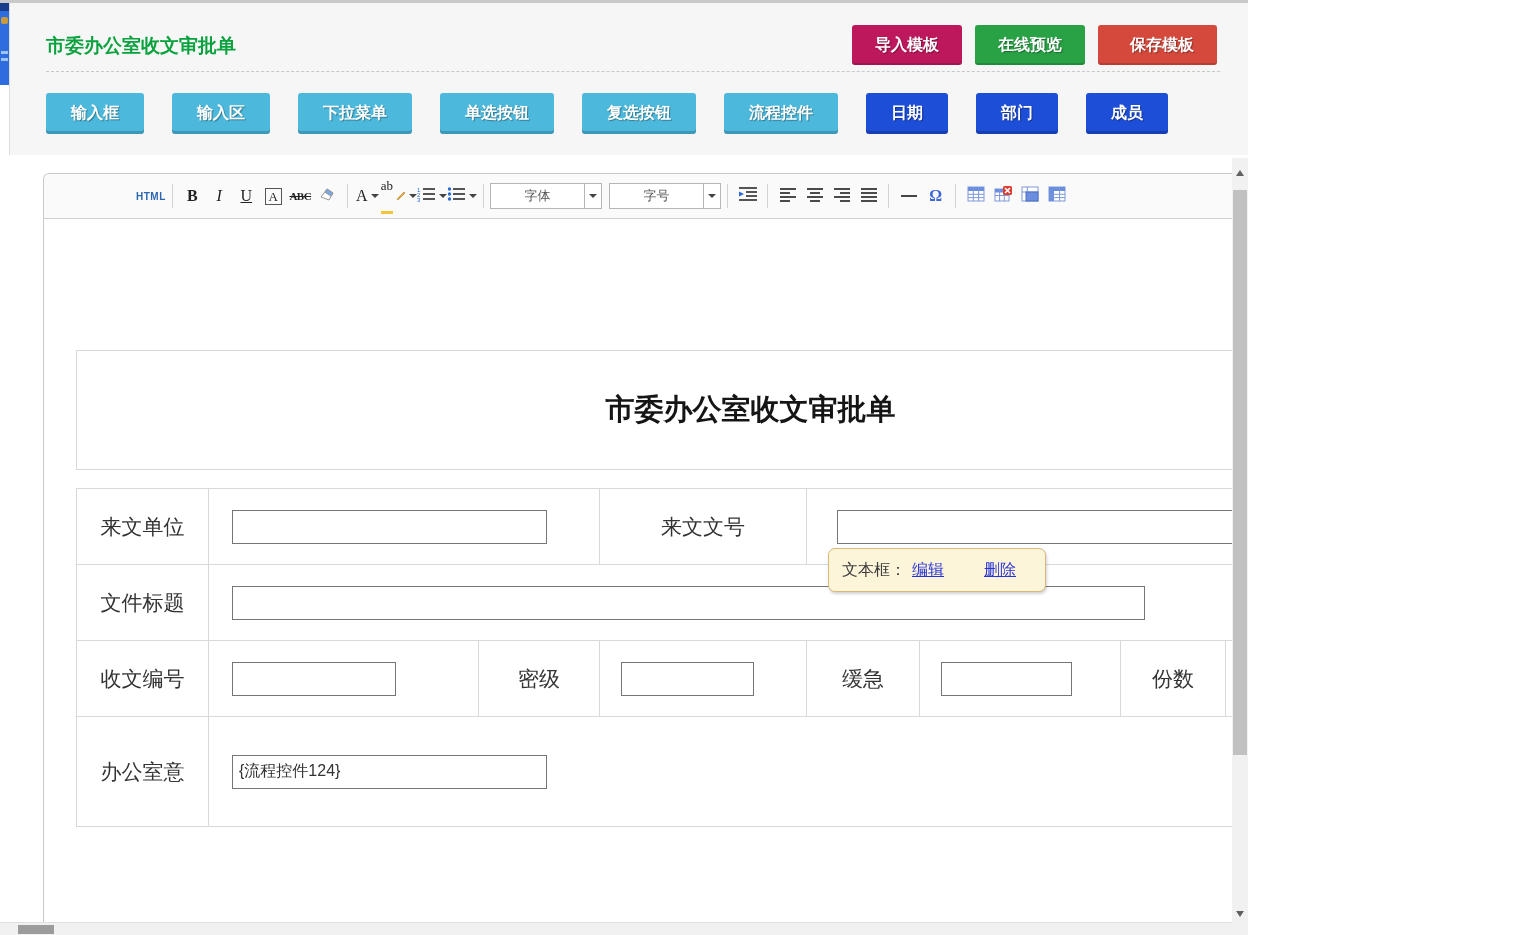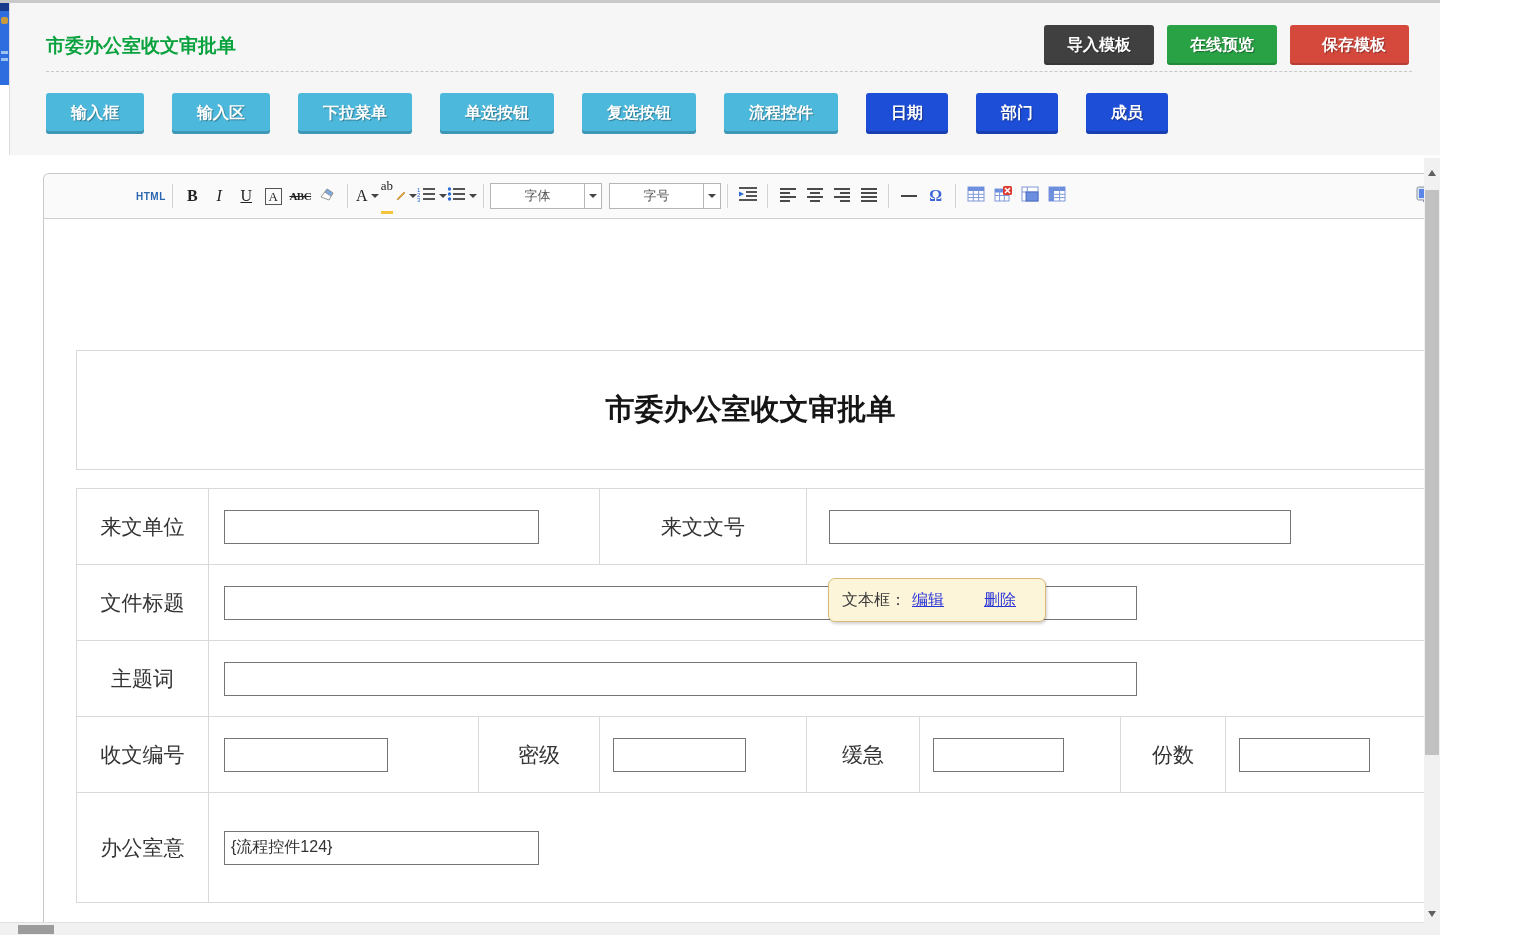--- a/index.html
+++ b/index.html
@@ -1,35 +1,35 @@
 <!DOCTYPE html>
 <html><head>
 <meta charset="utf-8">
 <style>
   * { box-sizing: border-box; margin: 0; padding: 0; }
   html,body { width:1516px; height:935px; overflow:hidden; }
   body { font-family: "Liberation Sans", sans-serif; background:#fff; }
-  .screen { position:relative; width:1440px; height:935px; background:#fff; overflow:hidden; }
+  .screen { position:relative; width:1248px; height:935px; background:#fff; overflow:hidden; }
 
   
   .top-strip { position:absolute; left:0; top:0; right:0; height:3px; background:#c9c9c9; }
   .left-strip { position:absolute; left:0; top:3px; width:9px; height:82px; background:#2e6de0; z-index:5; }
   .left-strip .m1 { position:absolute; top:0; left:0; right:0; height:8px; background:#173c8d; }
   .left-strip .m2 { position:absolute; top:14px; left:1px; width:7px; height:7px; background:#c89a3a; border-radius:2px; }
   .left-strip .m3 { position:absolute; top:48px; left:1px; width:7px; height:3px; background:#9cc3ee; }
   .left-strip .m4 { position:absolute; top:55px; left:1px; width:7px; height:3px; background:#9cc3ee; }
 
   
   .header { position:absolute; left:9px; top:3px; right:0; height:152px; background:#f6f6f6; border-left:1px solid #dcdcdc; }
   .hdr-title { position:absolute; left:36px; top:30px; font-family:"Liberation Serif", serif; font-weight:bold; font-size:19px; color:#0aa23e; }
   .hdr-dash { position:absolute; left:36px; right:28px; top:68px; border-top:1px dashed #c8c8c8; }
   .hdr-actions { position:absolute; top:22px; right:31px; display:flex; gap:13px; }
   .act-btn { height:40px; padding:0 23px; border:none; border-radius:3px; color:#fff; font-size:16px; font-weight:bold;
              text-shadow:1px 1px 1px rgba(0,0,0,.35); cursor:pointer; box-shadow: inset 0 -2px rgba(0,0,0,.15); }
-  .act-import { background:#404040;margin-left:36px; }
+  .act-import { background:#be185d;margin-left:36px; }
   .act-preview { background:#28a245; }
   .act-save { background:#d5483c;padding-left:32px; }
   .widget-row { position:absolute; left:36px; top:90px; display:flex; gap:28px; }
   .wg-btn { height:41px; padding:0 25px; border:none; border-radius:3px; color:#fff; font-size:16px; font-weight:bold;
             text-shadow:1px 1px 1px rgba(0,0,0,.35); cursor:pointer; box-shadow: inset 0 -3px rgba(0,0,0,.18); }
   .wg-cyan { background:#4cb9dc; }
   .wg-blue { background:#1d4ed8; }
 
   
   .editor { position:absolute; left:43px; top:173px; width:1417px; height:762px; border:1px solid #c9c9c9;
@@ -53,38 +53,38 @@
   .tb-select { width:112px; height:26px; border:1px solid #b6b6b6; background:#fff; display:flex; cursor:pointer; }
   .tb-select .txt { flex:1; text-align:center; line-height:24px; font-size:13px; color:#555; }
   .tb-select .arrow { width:17px; border-left:1px solid #b6b6b6; display:flex; align-items:center; justify-content:center; }
   .tb-right { margin-left:auto; margin-right:8px; }
 
   
   .content { position:absolute; left:0; right:0; top:46px; bottom:0; background:#fff; overflow:hidden; }
   .form-title-box { position:absolute; left:32px; top:130px; width:1349px; height:120px; border:1px solid #d8d8d8;
                     display:flex; align-items:center; justify-content:center; font-size:29px; font-weight:bold; color:#151515; }
   table.form { position:absolute; left:32px; top:268px; width:1349px; border-collapse:collapse; table-layout:fixed; }
-  table.form td { border:1px solid #d9d9d9; padding:0; vertical-align:middle; }
+  table.form td { border:1px solid #d9d9d9; padding:8px; vertical-align:middle; }
   tr.r { height:76px; }
   tr.r-last { height:110px; }
   .lbl { text-align:center; font-size:21px; color:#333; }
   .cellwrap { display:flex; align-items:center; }
   input.fin { height:34px; border:1px solid #757575; background:#fff; font-size:16px; color:#333; padding:0 6px;
               font-family:"Liberation Sans", sans-serif; }
   .in-r1a { width:315px; margin-left:15px; }
   .in-r1b { width:462px; margin-left:22px; }
   .in-wide { width:913px; margin-left:15px; }
   .in-r4a { width:164px; margin-left:15px; }
   .in-r4b { width:133px; margin-left:13px; }
   .in-r4c { width:131px; margin-left:13px; }
   .in-r4d { width:131px; margin-left:13px; }
   .in-flow { width:315px; margin-left:15px; }
 
   
-  .tooltip { position:absolute; left:828px; top:578px; width:218px; height:44px; background:#fdf5da;
+  .tooltip { position:absolute; left:828px; top:548px; width:218px; height:44px; background:#fdf5da;
              border:1px solid #d9b87a; border-radius:7px; box-shadow:1px 2px 3px rgba(0,0,0,.18);
              display:flex; align-items:center; padding:0 13px; z-index:50;
              font-family:"Liberation Serif", serif; font-size:16px; color:#3a3a3a; }
   .tooltip a { color:#2a35d8; text-decoration:underline; cursor:pointer; }
   .tt-edit { margin-left:6px; }
   .tt-del { margin-left:40px; }
 
   
   .v-scroll { position:absolute; right:0; top:158px; bottom:0; width:16px; background:#f1f1f1; z-index:60; }
   .v-thumb { position:absolute; left:1px; top:32px; width:14px; height:565px; background:#c1c1c1; }
@@ -335,28 +335,20 @@
         </tr>
         <tr class="r">
           <td class="lbl">文件标题</td>
           <td colspan="7">
                 <div class="cellwrap">
                   <input class="fin in-wide" value="" style="">
                 </div>
               </td>
         </tr>
         <tr class="r">
-          <td class="lbl">主题词</td>
-          <td colspan="7">
-                <div class="cellwrap">
-                  <input class="fin in-wide" value="" style="">
-                </div>
-              </td>
-        </tr>
-        <tr class="r">
           <td class="lbl">收文编号</td>
           <td>
                 <div class="cellwrap">
                   <input class="fin in-r4a" value="" style="">
                 </div>
               </td>
           <td class="lbl">密级</td>
           <td>
                 <div class="cellwrap">
                   <input class="fin in-r4b" value="" style="">

